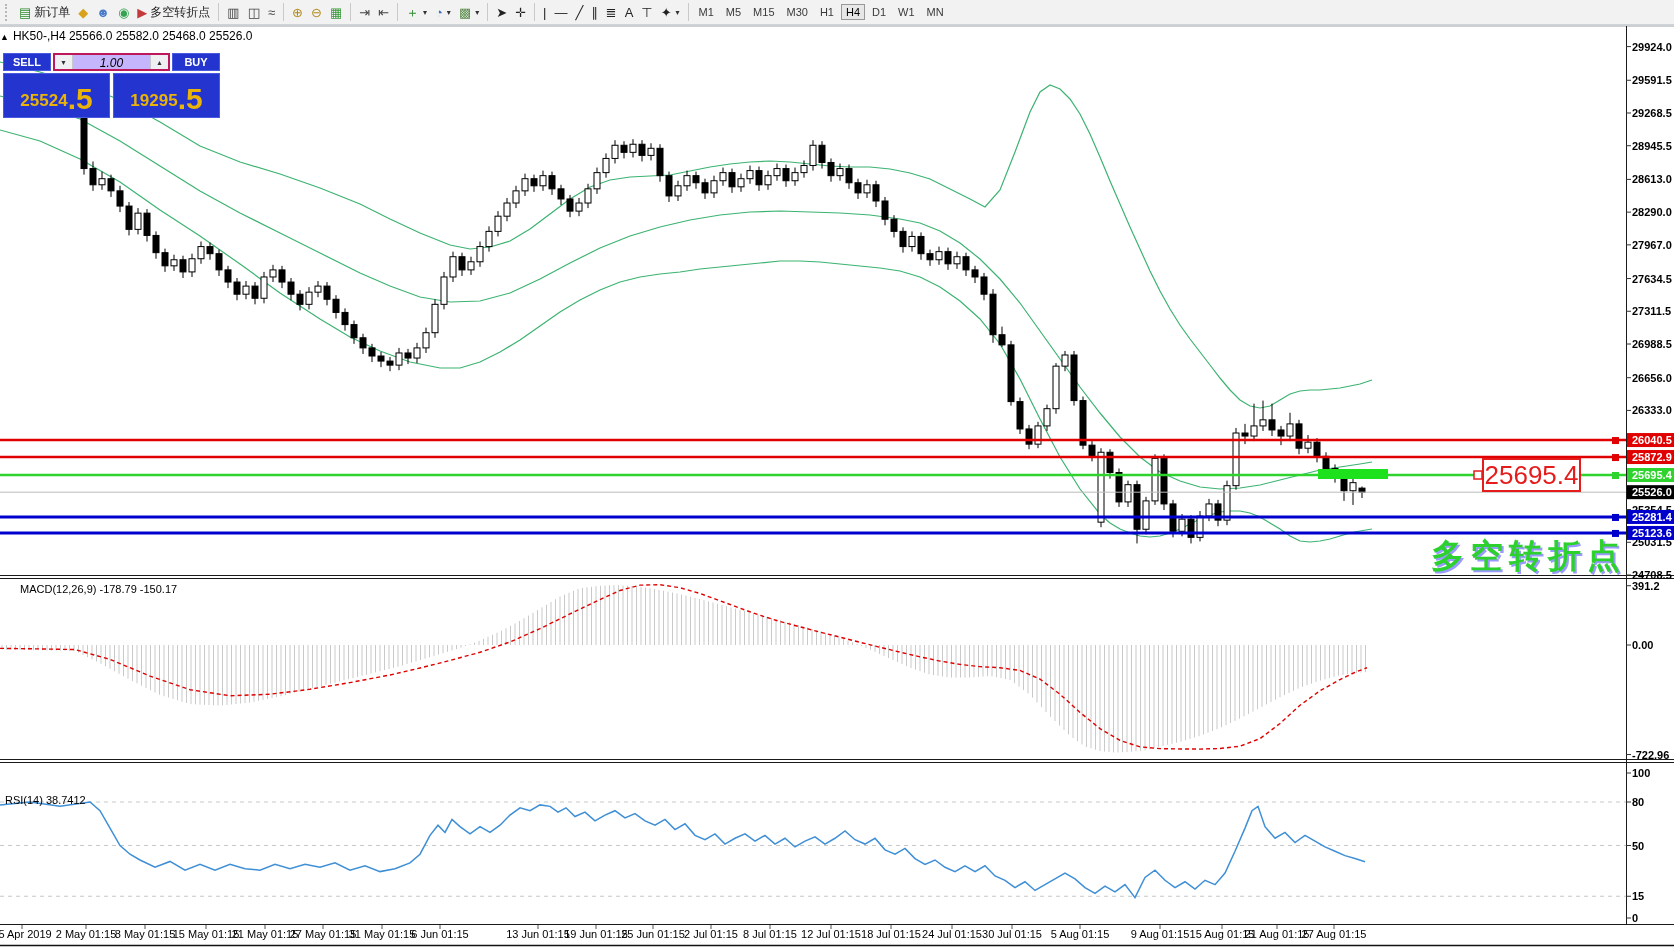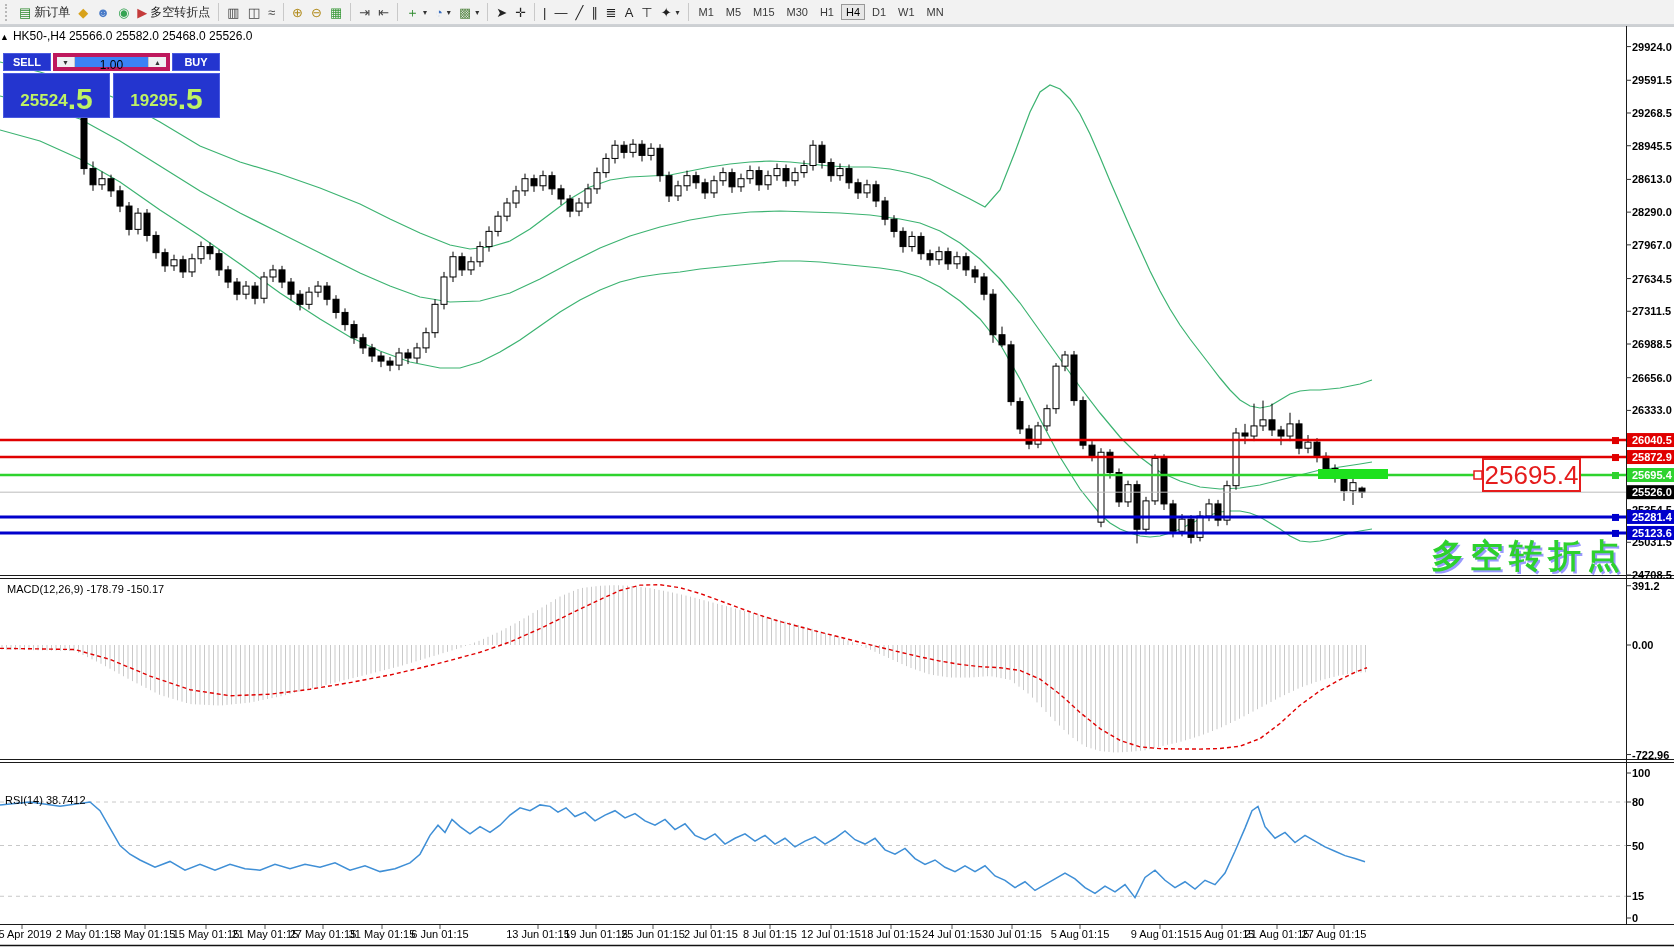--- a/index.html
+++ b/index.html
@@ -14,28 +14,28 @@
   .tb-btn .caret{font-size:8px;color:#333;margin-left:1px;}
   .tf{font-size:11px;color:#3a3a3a;padding:2px 5px;margin:0 1px;}
   .tf.active{background:#e7e7e7;border:1px solid #999;padding:1px 4px;color:#000;}
   
   .chart-title{position:absolute;left:0;top:29px;font-size:12px;color:#000;}
   .chart-title .tri{font-size:9px;margin-right:4px;}
   .qp{position:absolute;left:3px;top:53px;width:217px;}
   .qp-row1{display:flex;height:18px;gap:2px;}
   .qp-btn{flex:0 0 48px;background:#2435cf;color:#fff;font-size:11px;font-weight:bold;
     display:flex;align-items:center;justify-content:center;border:1px solid #4a5ae0;box-sizing:border-box;}
-  .vol-wrap{flex:1;display:flex;border:4px solid #be185d;background:#3b82f6;box-sizing:border-box;}
+  .vol-wrap{flex:1;display:flex;border:2px solid #be185d;background:#c4b5fd;box-sizing:border-box;font-style:italic;}
   .vol-btn{width:17px;background:#eef0f2;color:#333;font-size:7px;display:flex;align-items:center;
     justify-content:center;}
   .vol-btn.dn{border-right:1px solid #c6c9cd;}
   .vol-btn.up{border-left:1px solid #c6c9cd;}
   .vol-input{flex:1;text-align:center;font-size:12px;line-height:16px;color:#000;}
   .qp-row2{display:flex;gap:3px;margin-top:2px;}
-  .price-block{flex:1;height:45px;background:#2435cf;color:#bef264;display:flex;align-items:flex-end;
+  .price-block{flex:1;height:45px;background:#2435cf;color:#eab308;display:flex;align-items:flex-end;
     justify-content:center;padding-bottom:3px;border:1px solid #4a5ae0;box-sizing:border-box;}
   .price-main{font-size:17px;font-weight:bold;line-height:26px;}
   .price-frac{font-size:30px;font-weight:bold;line-height:30px;}
   .ind-label{position:absolute;font-size:11px;color:#000;}
   .big-price-label{position:absolute;left:1482px;top:458px;width:99px;height:34px;background:#fff;
     border:2px solid #e51c1c;color:#e51c1c;font-size:26px;display:flex;align-items:center;
     justify-content:center;box-sizing:border-box;}
   .cn-note{position:absolute;left:1388px;top:534px;width:238px;text-align:right;color:#2dd12d;
     font-size:33px;font-weight:bold;letter-spacing:6px;text-shadow:2px 2px 0 rgba(70,70,255,0.55);}
   svg text{font-family:"Liberation Sans","DejaVu Sans",sans-serif;}
@@ -810,21 +810,21 @@
       <span class="price-main">25524</span>
         <span class="price-frac">.5</span>
     </div>
     <div class="price-block">
       <span class="price-main">19295</span>
         <span class="price-frac">.5</span>
     </div>
   </div>
 </div>
 
-<div class="ind-label" style="left:7px;top:583px;">MACD(12,26,9) -178.79 -150.17</div>
+<div class="ind-label" style="left:20px;top:583px;">MACD(12,26,9) -178.79 -150.17</div>
 <div class="ind-label" style="left:5px;top:766px;margin-top:28px;">RSI(14) 38.7412</div>
 
 <div class="big-price-label">25695.4</div>
 <div class="cn-note">多空转折点</div>
 
 <div class="toolbar" id="toolbar">
     <div class="tb-grip"></div>
     <div class="tb-btn">
       <span class="g" style="color: rgb(46, 139, 46);">▤</span>
       <span>新订单</span>

